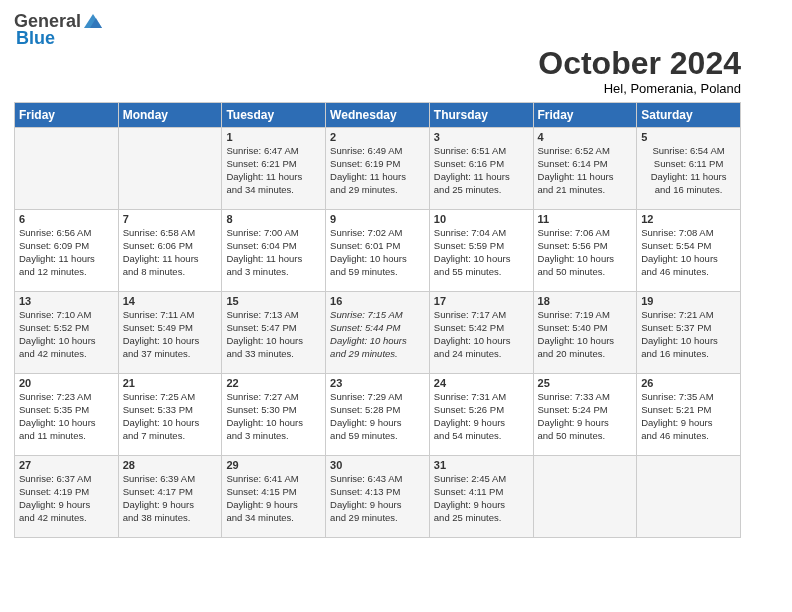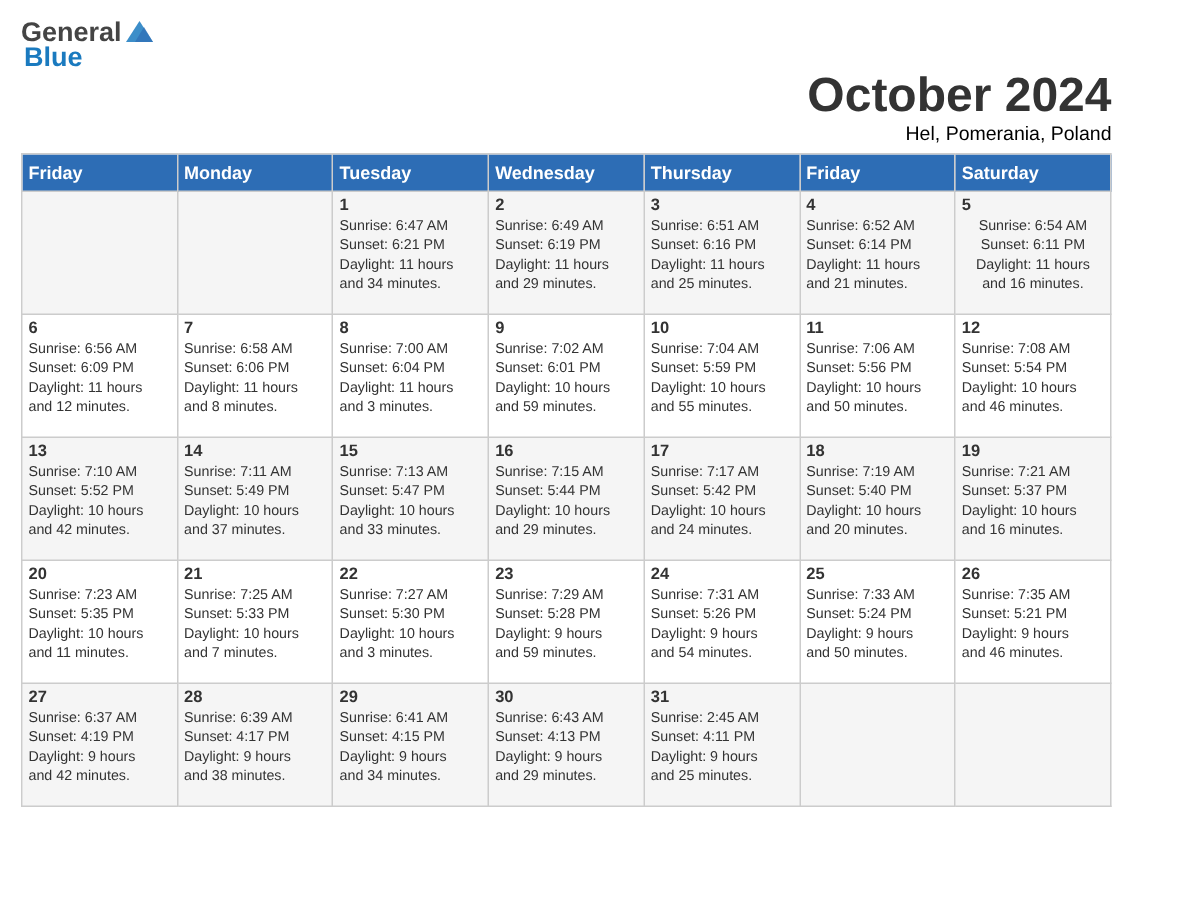--- a/index.html
+++ b/index.html
@@ -236,21 +236,21 @@
           </td>
           <td>
             <span class="day-num">15</span>
             <div class="day-info" style="white-space: pre-line;">Sunrise: 7:13 AM
 Sunset: 5:47 PM
 Daylight: 10 hours
 and 33 minutes.</div>
           </td>
           <td>
             <span class="day-num">16</span>
-            <div class="day-info" style="white-space: pre-line;">Sunrise: 7:15 AM
+            <div class="day-info" style="white-space: pre-line; font-style: italic;">Sunrise: 7:15 AM
 Sunset: 5:44 PM
 Daylight: 10 hours
 and 29 minutes.</div>
           </td>
           <td>
             <span class="day-num">17</span>
             <div class="day-info" style="white-space: pre-line;">Sunrise: 7:17 AM
 Sunset: 5:42 PM
 Daylight: 10 hours
 and 24 minutes.</div>

